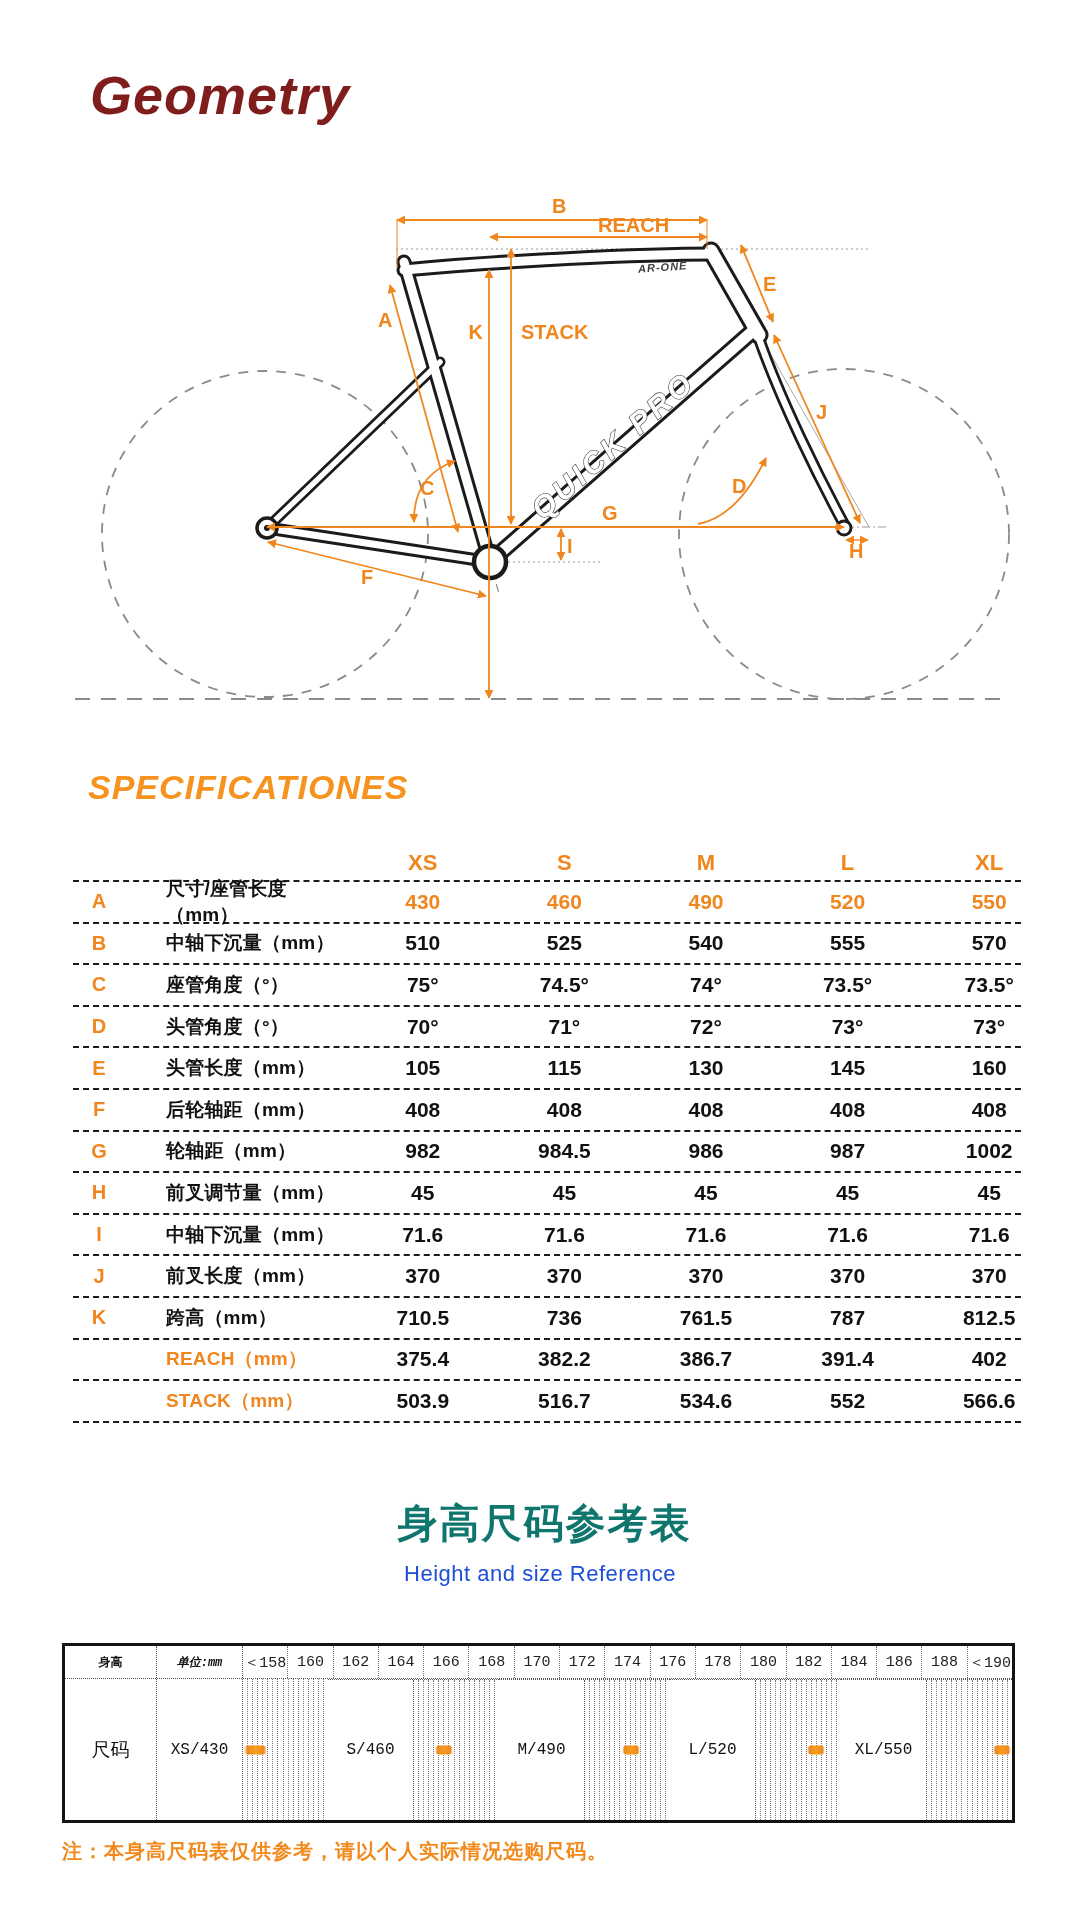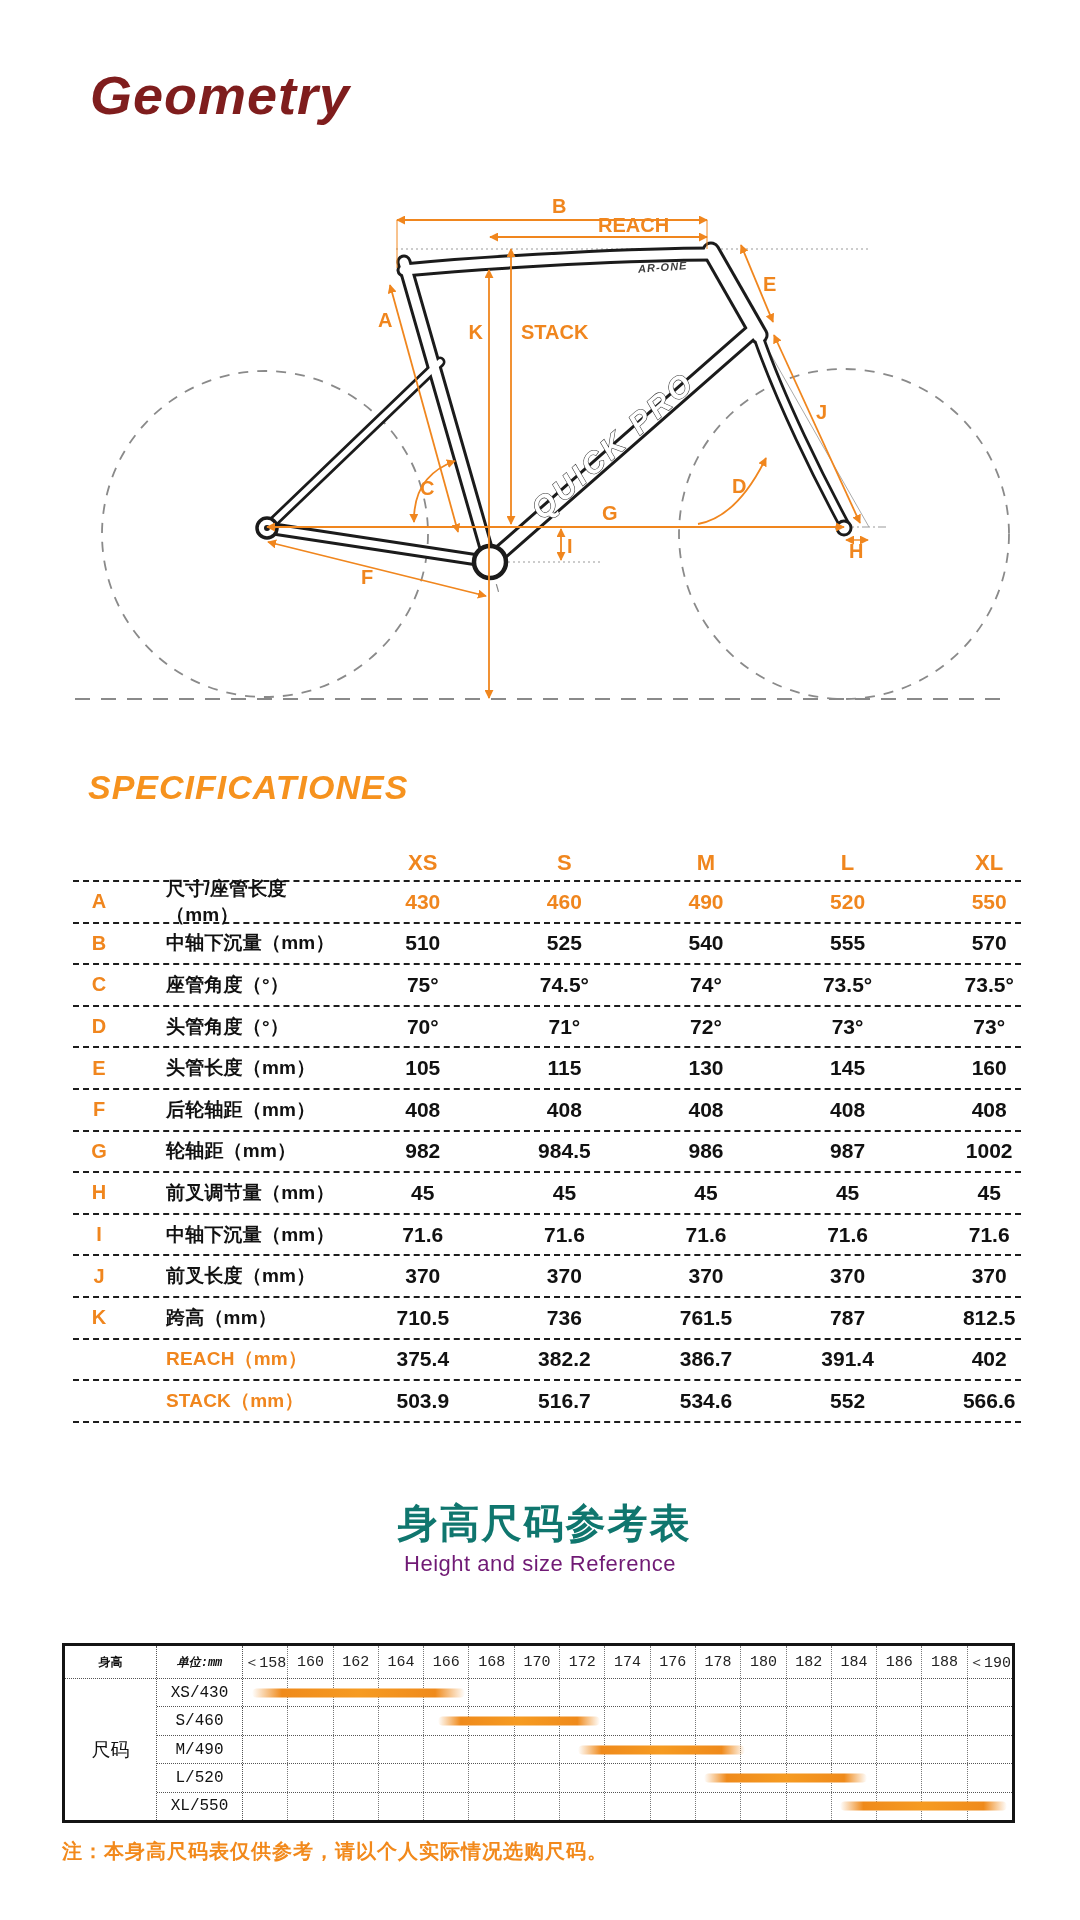--- a/index.html
+++ b/index.html
@@ -24,37 +24,37 @@
   .spec-row{ display:flex; align-items:center; height:41.6px; border-bottom:2px dashed var(--ink); }
   .spec-row.hdr{ height:36px; border-bottom:2px dashed var(--ink); }
   .sp-letter{ width:52px; text-align:center; color:var(--accent); font-weight:700; font-size:20px; flex:none; }
   .sp-name{ width:186px; font-weight:700; font-size:19px; flex:none; letter-spacing:0.2px;margin-left:41px; }
   .sp-val{ width:141.6px; text-align:center; font-weight:700; font-size:21px; flex:none; }
   .spec-row.hdr .sp-val{ color:var(--accent); font-size:22px; }
   .o{ color:var(--accent) !important; }
 
   .ref-head{ position:absolute; left:0; top:1496px; width:1080px; text-align:center; }
   .ref-head .zh{ font-size:40px; font-weight:600; letter-spacing:2px; color:#0f766e;padding-left:9px; }
-  .ref-head .en{ font-size:22px; color:#701a75; letter-spacing:0.5px; }
+  .ref-head .en{ margin-top:10px; font-size:22px; color:#1d4ed8; letter-spacing:0.5px; }
 
   .ref-table{ position:absolute; left:62px; top:1643px; width:953px; height:180px;
               border:3px solid #141414; background:#fff; display:flex; flex-direction:column; }
   .ref-hrow{ display:flex; height:33px; border-bottom:1px dotted #555; flex:none; }
   .ref-body{ display:flex; flex:1; }
   .ref-corner{ width:92px; flex:none; display:flex; align-items:center; justify-content:center;
                font-size:12px; font-weight:700; border-right:1px dotted #555; }
   .ref-unit{ width:86px; flex:none; display:flex; align-items:center; justify-content:center;
              font-family:"Liberation Mono","DejaVu Sans Mono",monospace; font-size:12px;
              font-weight:700; border-right:1px dotted #555;font-style:italic; }
   .ref-hcell{ flex:1; display:flex; align-items:center; justify-content:center;
               font-family:"Liberation Mono","DejaVu Sans Mono",monospace; font-size:15px; color:#222; }
   .ref-hcell + .ref-hcell{ border-left:1px dotted #777; }
   .ref-group{ width:92px; flex:none; display:flex; align-items:center; justify-content:center;
               font-size:19px; border-right:1px dotted #555; }
-  .ref-rows{ flex:1; display:flex; flex-direction:column; }
+  .ref-rows{ flex:1; display:flex; flex-direction:row; }
   .ref-row{ flex:1; display:flex; }
   .ref-row + .ref-row{ border-top:1px dotted #555; }
   .ref-slabel{ width:86px; flex:none; display:flex; align-items:center; justify-content:center;
                font-family:"Liberation Mono","DejaVu Sans Mono",monospace; font-size:16px;
                border-right:1px dotted #555; }
   .ref-cells{ flex:1; position:relative; display:flex; }
   .ref-cell{ flex:1; }
   .ref-cell + .ref-cell{ border-left:1px dotted #777; }
   .ref-bar{ position:absolute; top:50%; height:9px; transform:translateY(-50%); border-radius:5px;
             background:linear-gradient(90deg, rgba(240,140,30,0) 0%, #EF8A1B 14%, #F69B22 50%,

